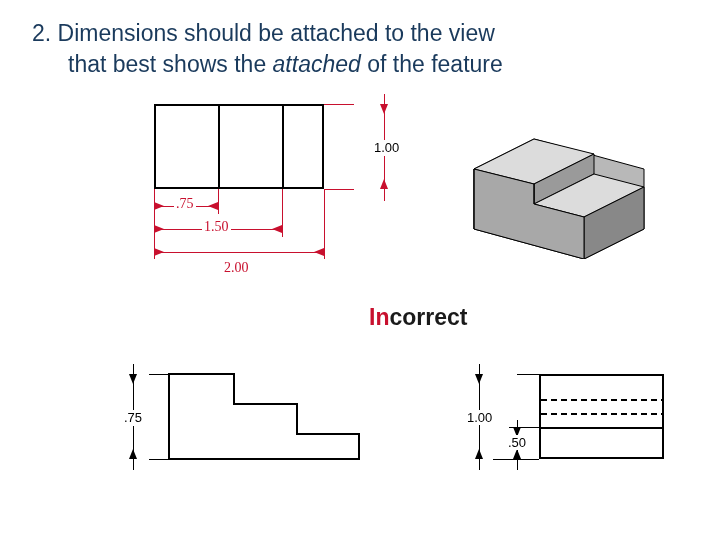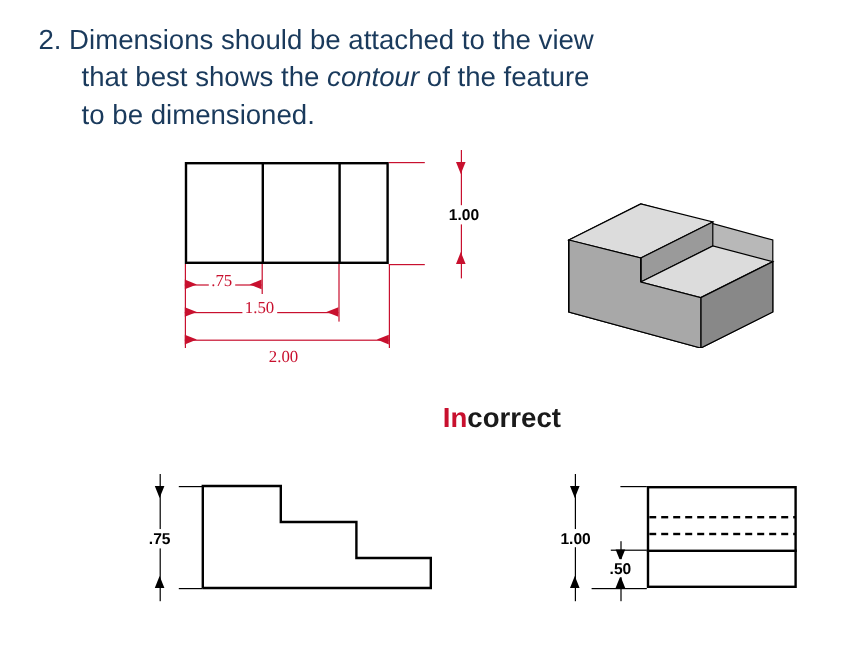--- a/index.html
+++ b/index.html
@@ -54,21 +54,20 @@
     font-size: 14px;
     position: absolute;
   }
   .dim-text {
     font-family: Arial, sans-serif;
     color: #000;
     font-size: 13px;
     position: absolute;
     background: #fff;
     padding: 0 2px;
-    font-weight: bold;
   }
   .arrowhead {
     position: absolute;
     width: 0; height: 0;
   }
   .arrow-right-red {
     border-top: 4px solid transparent;
     border-bottom: 4px solid transparent;
     border-left: 10px solid #c8102e;
   }
@@ -139,24 +138,21 @@
     background-repeat: repeat-x;
   }
 </style>
 </head>
 <body>
 
 <div class="guideline-text">
   <span>2.</span>
   <span>Dimensions should be attached to the view</span>
   <div class="indent">
-    <span>that best shows the </span><span class="italic">contour</span><span> of the feature</span>
-  </div>
-  <div class="indent">
-    <span>to be dimensioned.</span>
+    <span>that best shows the </span><span class="italic">attached</span><span> of the feature</span>
   </div>
 </div>
 
 <div class="figures-area">
 
   <div class="top-ortho">
 
     <div class="rect-outline" style="left:20px; top:0; width:170px; height:85px;"></div>
 
     <div class="thin-line" style="left:84px; top:0; width:2px; height:85px;"></div>

